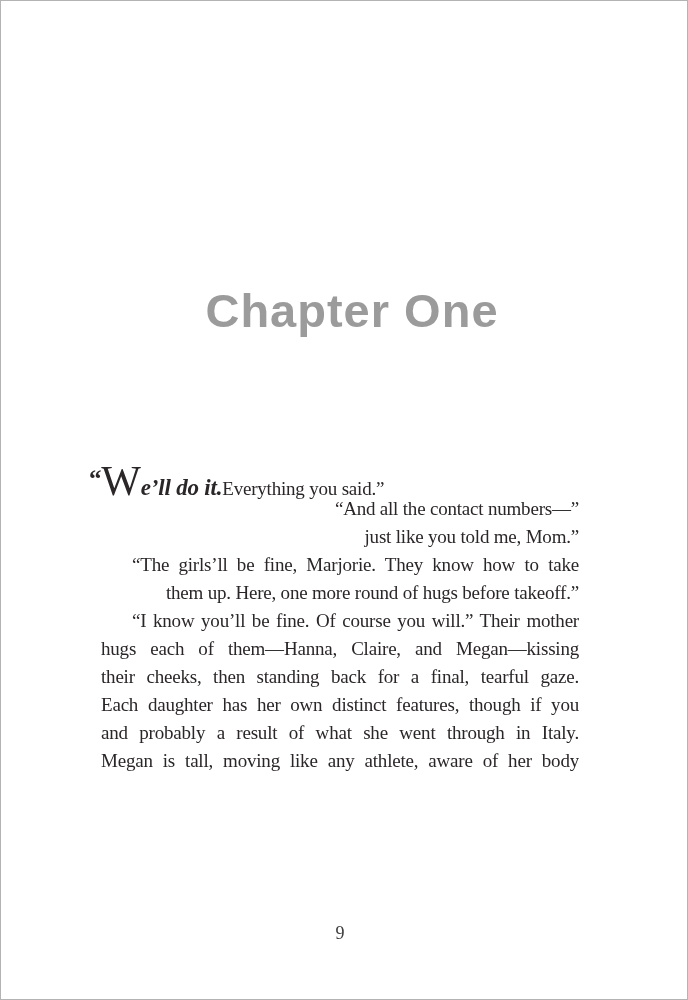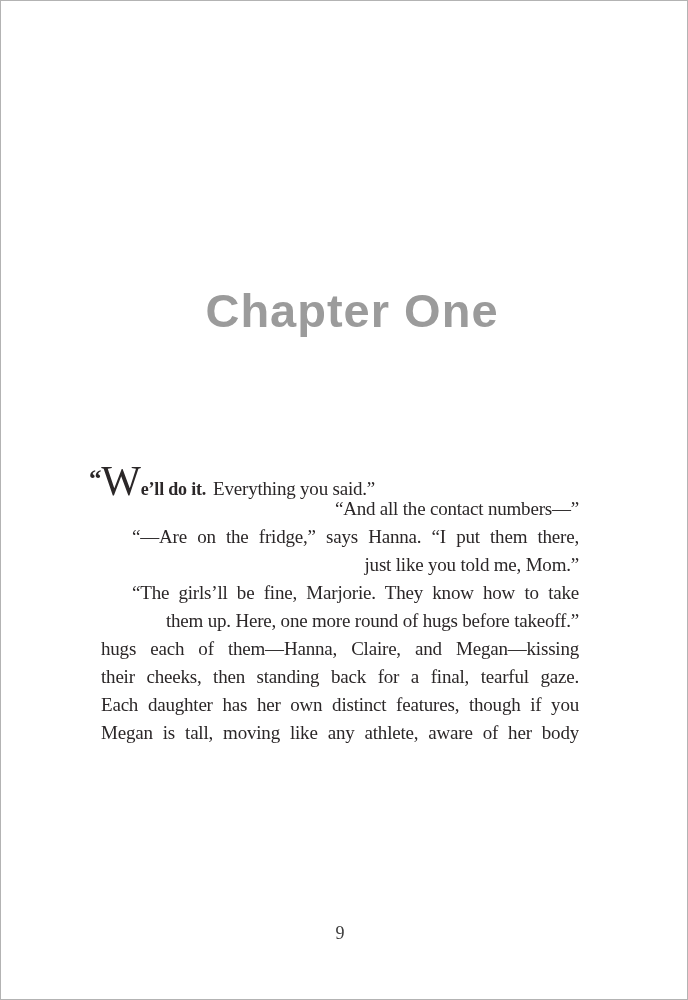--- a/index.html
+++ b/index.html
@@ -54,26 +54,26 @@
     position: relative;
     top: -8px;
     line-height: 28px;
   }
   .dropcap {
     font-size: 42px;
     line-height: 28px;
     vertical-align: baseline;
   }
   .lead {
-    font-size: 18px;
+    font-size: 23px;
     font-weight: bold;
     line-height: 28px;
+    font-style: italic;
   }
   .rest {
-    margin-left: 7px;
   }
   .line {
     height: 28px;
     overflow: hidden;
     text-align: right;
   }
   .line.just {
     text-align: justify;
     -moz-text-align-last: justify;
     text-align-last: justify;
@@ -101,31 +101,32 @@
 
   <div class="text-block">
 
     <div class="opening-line"><span class="oq">“</span><span class="dropcap">W</span><span class="lead">e’ll do it.</span><span class="rest">Everything you said.”</span></div>
 
     <div>
         <div>
           <div class="line indent">“And all the contact numbers—”</div>
         </div>
         <div>
-          <div class="line just indent">“—Are on the fridge,” says Hanna. “I put them there,</div>
           <div class="line">just like you told me, Mom.”</div>
         </div>
         <div>
           <div class="line just indent">“The girls’ll be fine, Marjorie. They know how to take</div>
           <div class="line">them up. Here, one more round of hugs before takeoff.”</div>
         </div>
         <div>
+          <div class="line just indent">“I know you’ll be fine. Of course you will.” Their mother</div>
           <div class="line just">hugs each of them—Hanna, Claire, and Megan—kissing</div>
           <div class="line just">their cheeks, then standing back for a final, tearful gaze.</div>
           <div class="line just">Each daughter has her own distinct features, though if you</div>
+          <div class="line just">and probably a result of what she went through in Italy.</div>
           <div class="line just">Megan is tall, moving like any athlete, aware of her body</div>
         </div>
       </div>
 
   </div>
 
   <div class="page-number">9</div>
 
 </div>
 

